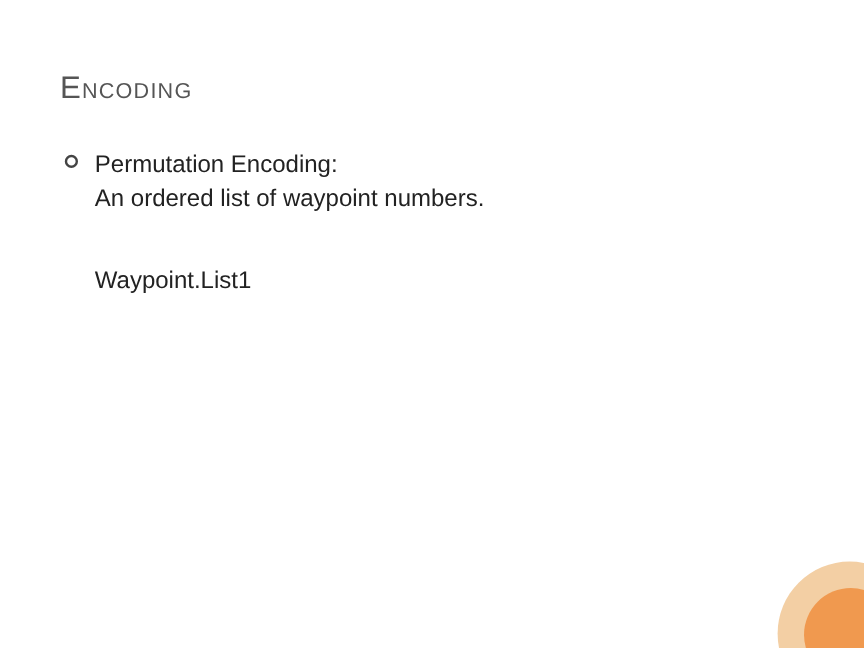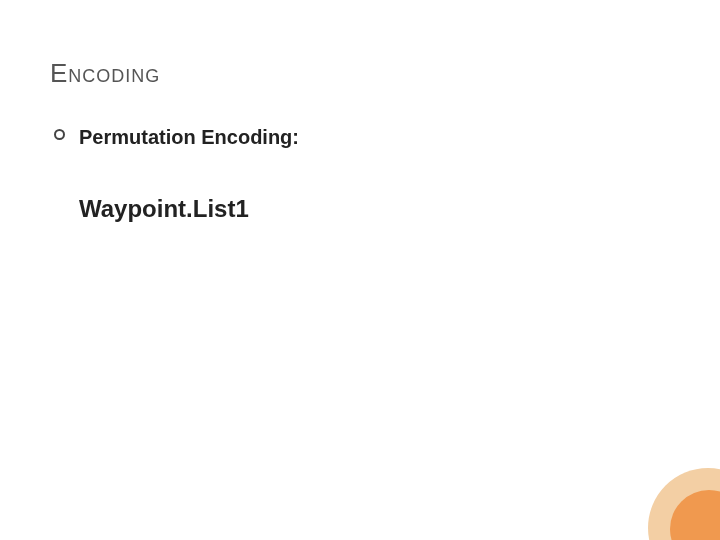--- a/index.html
+++ b/index.html
@@ -19,21 +19,20 @@
   .title {
     font-size: 26px;
     font-weight: 400;
     letter-spacing: 1px;
     color: #555;
     font-variant: small-caps;
     margin-bottom: 34px;
   }
   .content {
     padding-left: 4px;
-    font-weight: bold;
   }
   .bullet-row {
     display: flex;
     align-items: flex-start;
     margin-bottom: 4px;
   }
   .bullet-icon {
     width: 11px;
     height: 11px;
     border: 2px solid #444;
@@ -46,21 +45,21 @@
     font-size: 20px;
     color: #222;
     line-height: 1.45;
   }
   .indent-block {
     margin-left: 25px;
     margin-top: 38px;
   }
   .wp-row {
     display: flex;
-    font-size: 24px;
+    font-size: 20px;
     color: #222;
     line-height: 1.55;
     flex-direction: column;
   }
   .wp-label {
     width: 230px;
     flex-shrink: 0;
   }
   .wp-values {
     letter-spacing: 0.5px;
@@ -102,20 +101,21 @@
 
 <div class="slide">
 
   <h1 class="title">Encoding</h1>
 
   <div class="content">
     <div class="bullet-row">
       <span class="bullet-icon"></span>
       <div class="body-text">
         <div>Permutation Encoding:</div>
+        <div>An ordered list of waypoint numbers.</div>
       </div>
     </div>
 
     <div class="indent-block">
       <div class="wp-row">
         <div class="wp-label">Waypoint.List1</div>
       </div>
     </div>
   </div>
 

